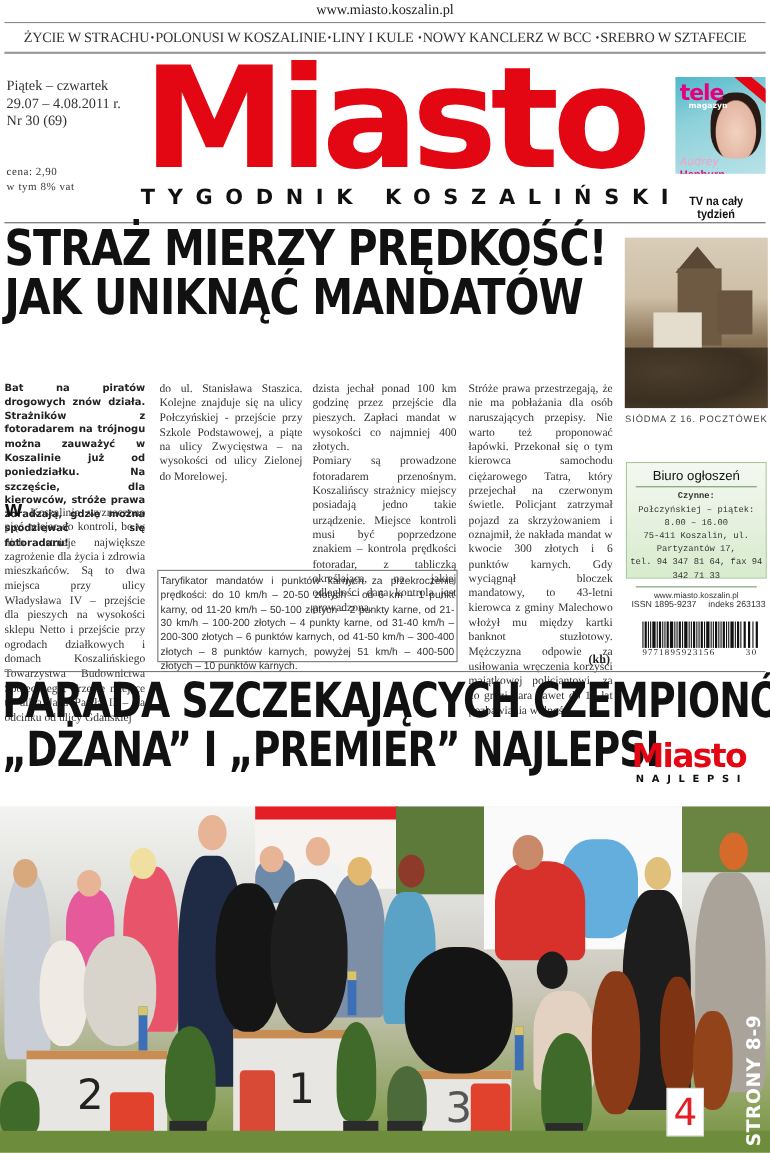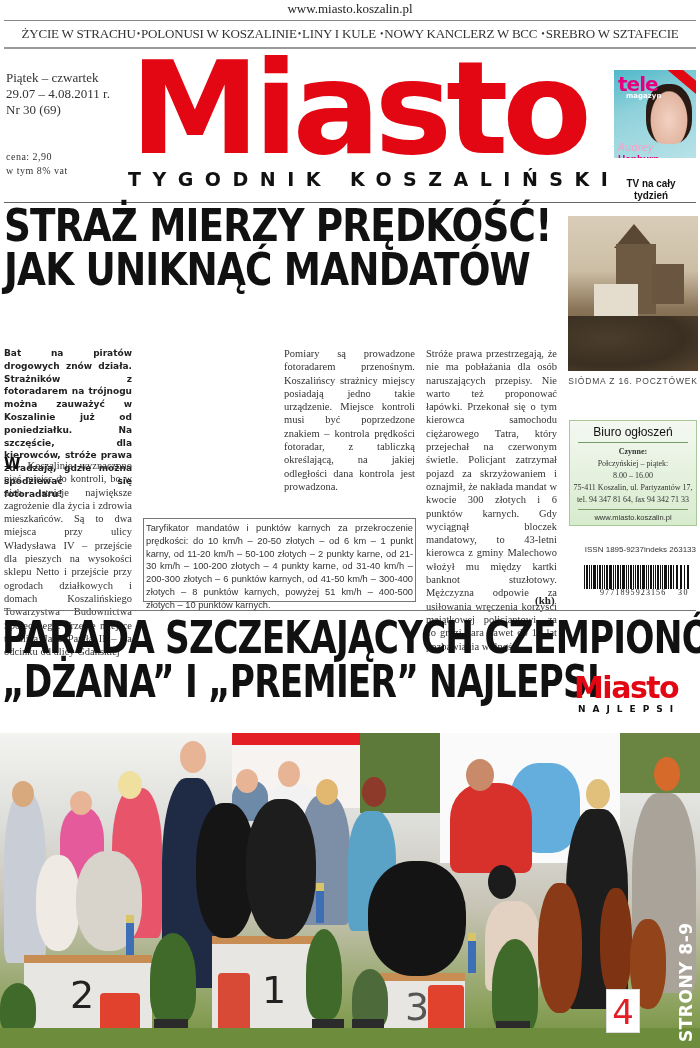--- a/index.html
+++ b/index.html
@@ -54,32 +54,32 @@
   .pc-nave { position: absolute; left: 84px; top: 48px; width: 32px; height: 40px; background: #6a5640; }
   .pc-bldg { position: absolute; left: 26px; top: 68px; width: 44px; height: 36px; background: #e4dccd; }
   .pc-trees { position: absolute; left: 0; top: 100px; width: 130px; height: 55px; background: radial-gradient(ellipse at 30% 40%, #4b3d2c 0%, #3a2f22 60%, #56452f 100%); }
   .pc-caption { position: absolute; top: 375px; left: 568px; width: 130px; text-align: center; font-family: "Liberation Sans", sans-serif;
     font-size: 8.5px; line-height: 13px; letter-spacing: 0.8px; color: #444; }
 
   .ad-box { position: absolute; top: 420px; left: 569px; width: 128px; height: 106px;
     background: linear-gradient(180deg, #f4f8f1 0%, #d7ebcd 100%); border: 1px solid #a9c89a; text-align: center; color: #333; }
   .ad-title { margin-top: 4px; font-family: "Liberation Sans", sans-serif; font-size: 12px; color: #111; }
   .ad-line { width: 110px; height: 1px; background: #7a9a6a; margin: 3px auto; }
-  .ad-text { font-family: Liberation Serif, serif; font-size: 8px; line-height: 12px; }
+  .ad-text { font-family: Liberation Mono, monospace; font-size: 8px; line-height: 12px; }
   .ad-text b { font-weight: bold; }
   .ad-url { font-family: "Liberation Sans", sans-serif; font-size: 7.5px; margin-top: 3px; }
 
-  .issn-row { position: absolute; top: 545px; left: 574px; width: 122px; display: flex; justify-content: flex-end;
+  .issn-row { position: absolute; top: 545px; left: 574px; width: 122px; display: flex; justify-content: space-between;
     font-family: "Liberation Sans", sans-serif; font-size: 8px; color: #333; }
   .barcode { position: absolute; top: 565px; left: 584px; width: 110px; height: 32px; }
   .bars { position: absolute; top: 0; left: 0; height: 24px; display: flex; align-items: stretch; }
   .bars span { display: block; background: #111; margin-right: 1px; }
   .bars2 { position: absolute; top: 0; left: 92px; height: 24px; display: flex; }
   .bars2 span { display: block; background: #111; margin-right: 2px; width: 2px; }
-  .bar-num { position: absolute; top: 23px; left: 16px; font-family: "Liberation Serif", serif; font-size: 8px; letter-spacing: 1.1px; color: #222; }
+  .bar-num { position: absolute; top: 23px; left: 0; font-family: "Liberation Serif", serif; font-size: 8px; letter-spacing: 1.1px; color: #222; }
   .bar-num2 { position: absolute; top: 23px; left: 94px; font-family: "Liberation Serif", serif; font-size: 8px; letter-spacing: 1.5px; color: #222; }
 
   .headline2 { position: absolute; top: 616px; left: 2px; width: 700px; font-family: "DejaVu Sans", sans-serif; font-weight: bold;
     font-size: 44px; line-height: 44px; color: #111; letter-spacing: -1px; transform: scaleX(0.78); transform-origin: left; white-space: nowrap; }
   .patron { position: absolute; top: 672px; left: 574px; width: 120px; height: 48px; }
   .patron-word { font-family: "DejaVu Sans", sans-serif; font-weight: bold; font-size: 30px; color: #e30613; letter-spacing: -1.5px; line-height: 32px; }
   .patron-sub { font-family: "DejaVu Sans", sans-serif; font-weight: bold; font-size: 9px; letter-spacing: 7px; color: #111; margin-left: 4px; }
 
   .photo { position: absolute; top: 733px; left: 0; width: 700px; height: 315px; overflow: hidden;
     background: linear-gradient(180deg, #f3f3f1 0%, #dcdcd8 30%, #c8c4b6 55%, #8aa05a 88%, #6f8e3e 100%); }
@@ -146,22 +146,24 @@
   <div>STRAŻ MIERZY PRĘDKOŚĆ!</div>
   <div>JAK UNIKNĄĆ MANDATÓW</div>
 </div>
 
 <div class="lead">Bat na piratów drogowych znów działa. Strażników z fotoradarem na trójnogu można zauważyć w Koszalinie już od poniedziałku. Na szczęście, dla kierowców, stróże prawa zdradzają, gdzie można spodziewać się fotoradaru!</div>
 
 <div class="col" style="top:458px; left:4px; width:128px;">
   <span class="dropcap">W</span><span> Koszalinie wyznaczono pięć miejsc do kontroli, bo w nich istnieje największe zagrożenie dla życia i zdrowia mieszkańców. Są to dwa miejsca przy ulicy Władysława IV – przejście dla pieszych na wysokości sklepu Netto i przejście przy ogrodach działkowych i domach Koszalińskiego Towarzystwa Budownictwa Społecznego. Trzecie miejsce to ulica Jana Pawła II – na odcinku od ulicy Gdańskiej</span>
 </div>
 <div class="col" style="top:347px; left:145px; width:130px;">
+  <div>do ul. Stanisława Staszica. Kolejne znajduje się na ulicy Połczyńskiej - przejście przy Szkole Podstawowej, a piąte na ulicy Zwycięstwa – na wysokości od ulicy Zielonej do Morelowej.</div>
 </div>
 <div class="col" style="top:347px; left:284px; width:131px;">
+  <div>dzista jechał ponad 100 km godzinę przez przejście dla pieszych. Zapłaci mandat w wysokości co najmniej 400 złotych.</div>
   <div>Pomiary są prowadzone fotoradarem przenośnym. Koszalińscy strażnicy miejscy posiadają jedno takie urządzenie. Miejsce kontroli musi być poprzedzone znakiem – kontrola prędkości fotoradar, z tabliczką określającą, na jakiej odległości dana kontrola jest prowadzona.</div>
 </div>
 <div class="col" style="top:347px; left:426px; width:131px;">Stróże prawa przestrzegają, że nie ma pobłażania dla osób naruszających przepisy. Nie warto też proponować łapówki. Przekonał się o tym kierowca samochodu ciężarowego Tatra, który przejechał na czerwonym świetle. Policjant zatrzymał pojazd za skrzyżowaniem i oznajmił, że nakłada mandat w kwocie 300 złotych i 6 punktów karnych. Gdy wyciągnął bloczek mandatowy, to 43-letni kierowca z gminy Malechowo włożył mu między kartki banknot stuzłotowy. Mężczyzna odpowie za usiłowania wręczenia korzyści majątkowej policjantowi, za co grozi kara nawet do 10 lat pozbawiania wolności.</div>
 <div class="author">(kh)</div>
 
 <div class="fact-box">Taryfikator mandatów i punktów karnych za przekroczenie prędkości: do 10 km/h – 20-50 złotych – od 6 km – 1 punkt karny, od 11-20 km/h – 50-100 złotych – 2 punkty karne, od 21-30 km/h – 100-200 złotych – 4 punkty karne, od 31-40 km/h – 200-300 złotych – 6 punktów karnych, od 41-50 km/h – 300-400 złotych – 8 punktów karnych, powyżej 51 km/h – 400-500 złotych – 10 punktów karnych.</div>
 
 <div class="postcard">
   <div class="pc-tower"></div>
   <div class="pc-church"></div>

